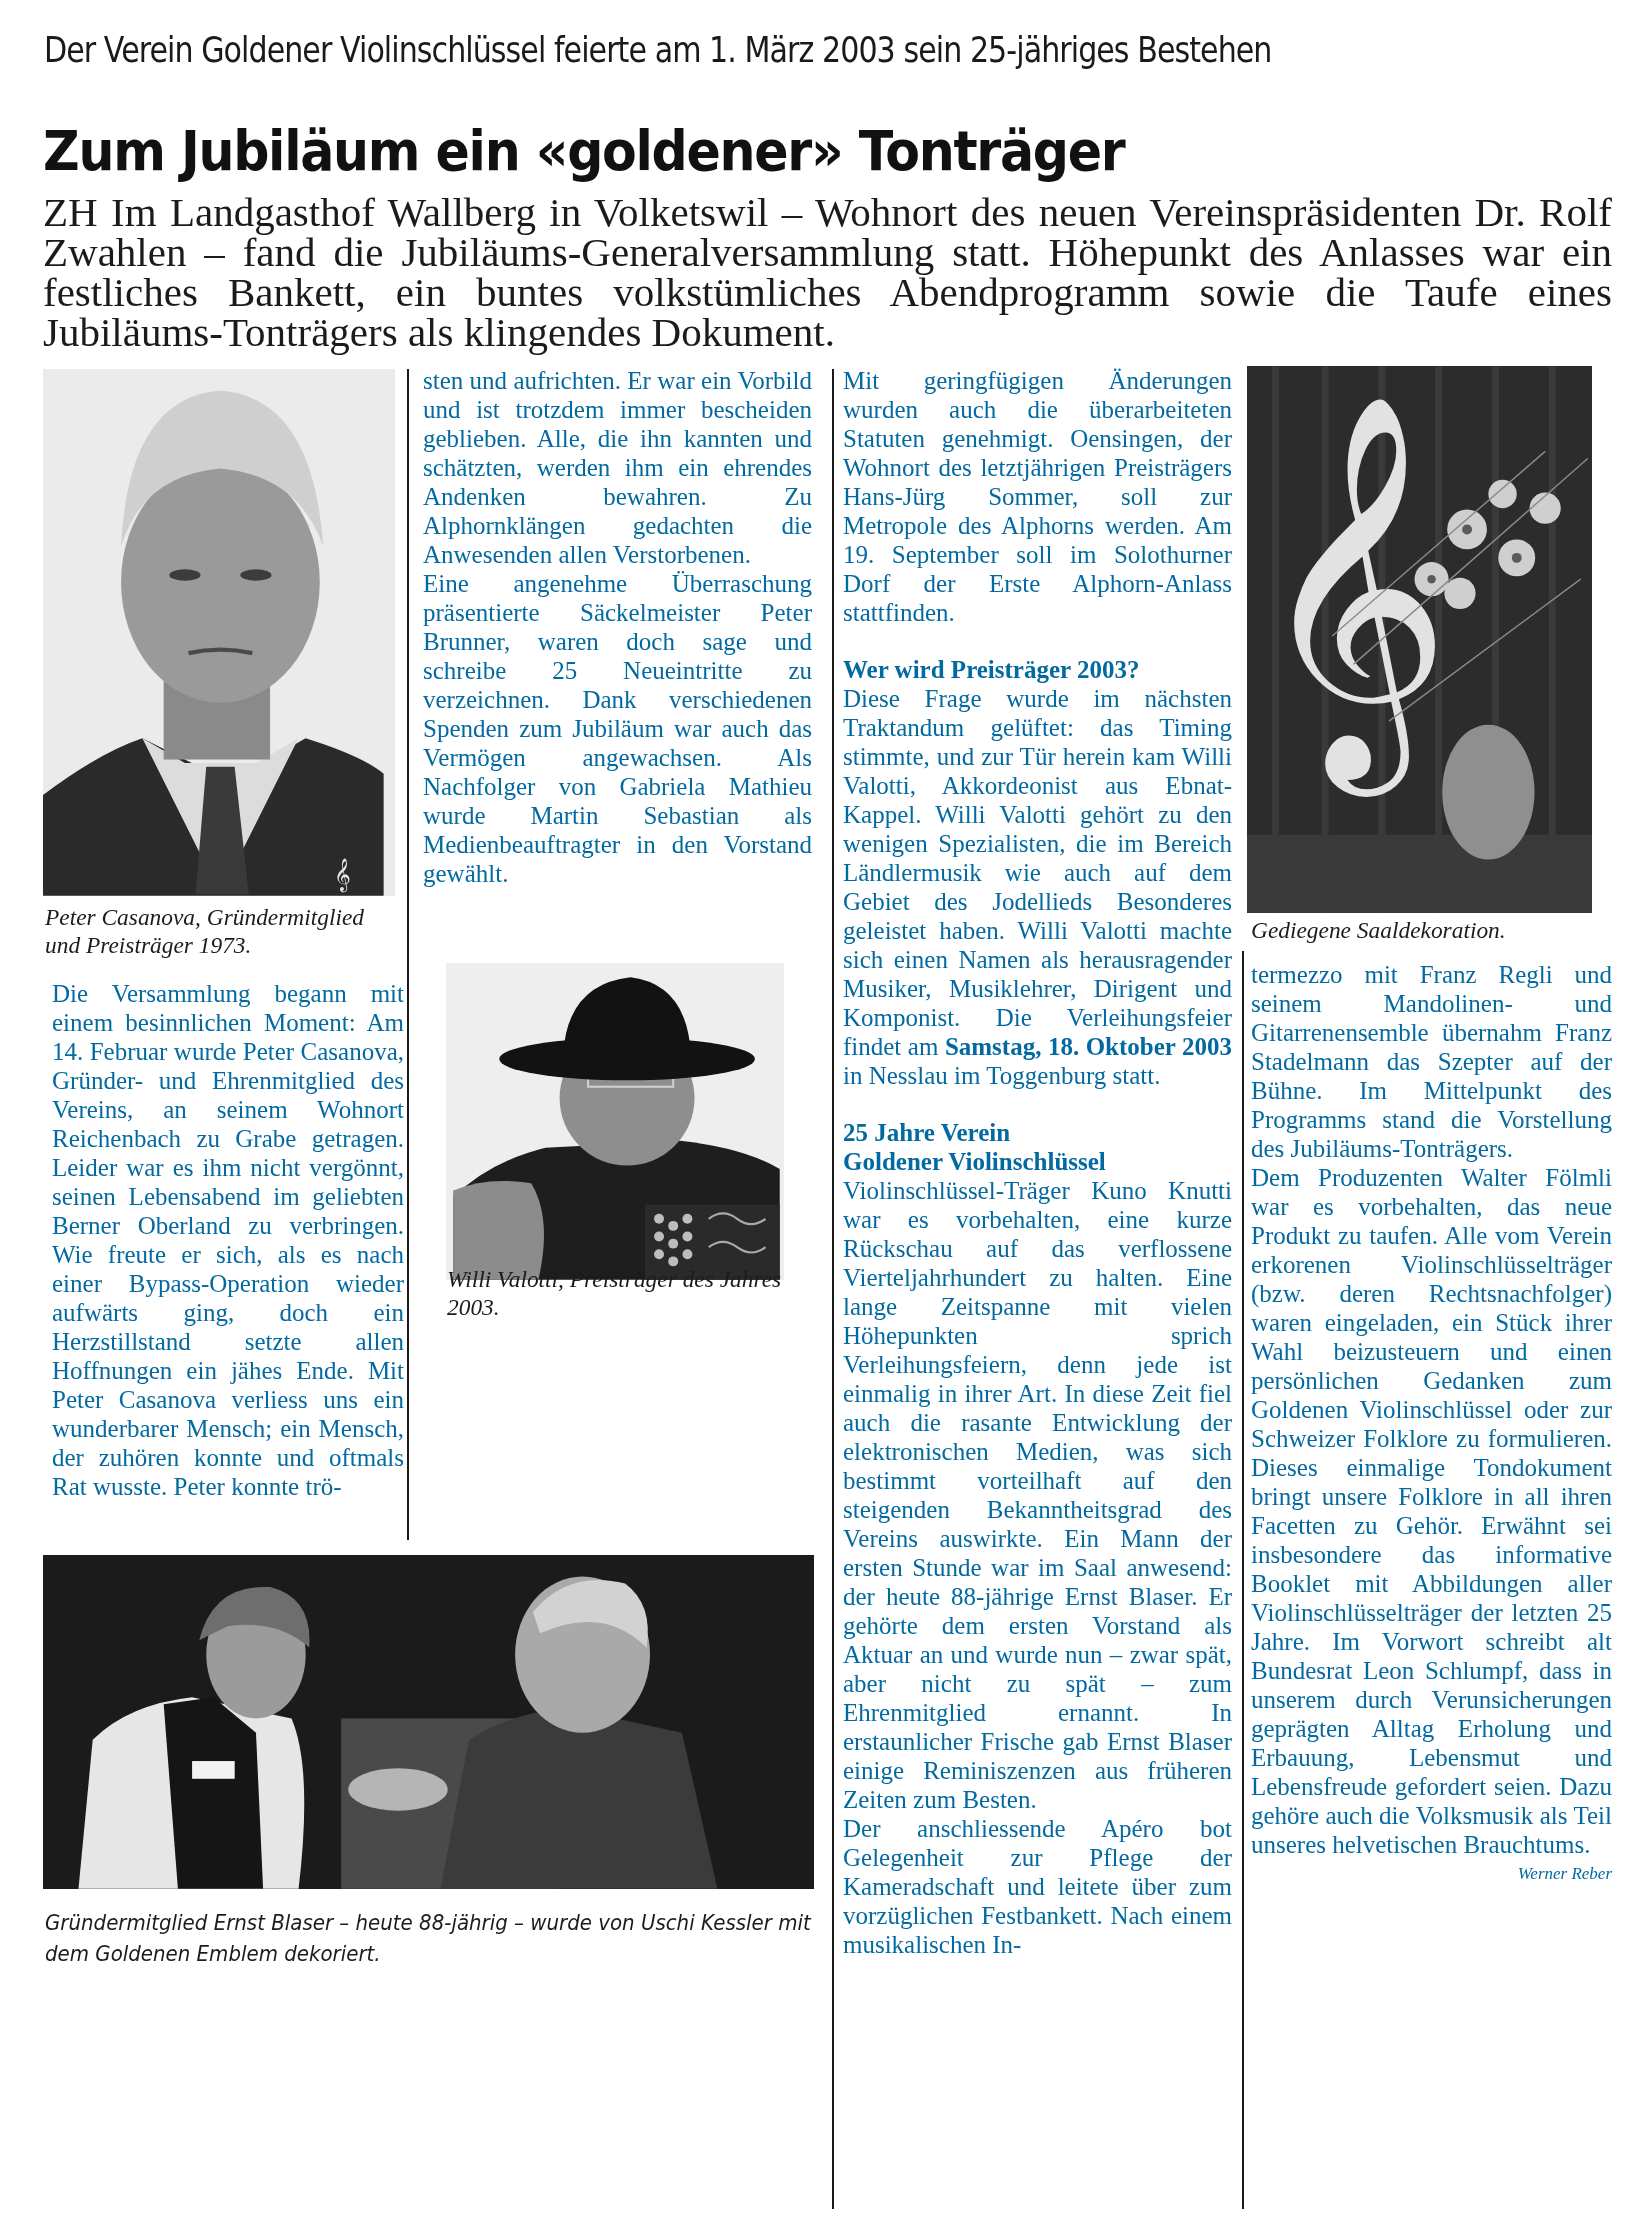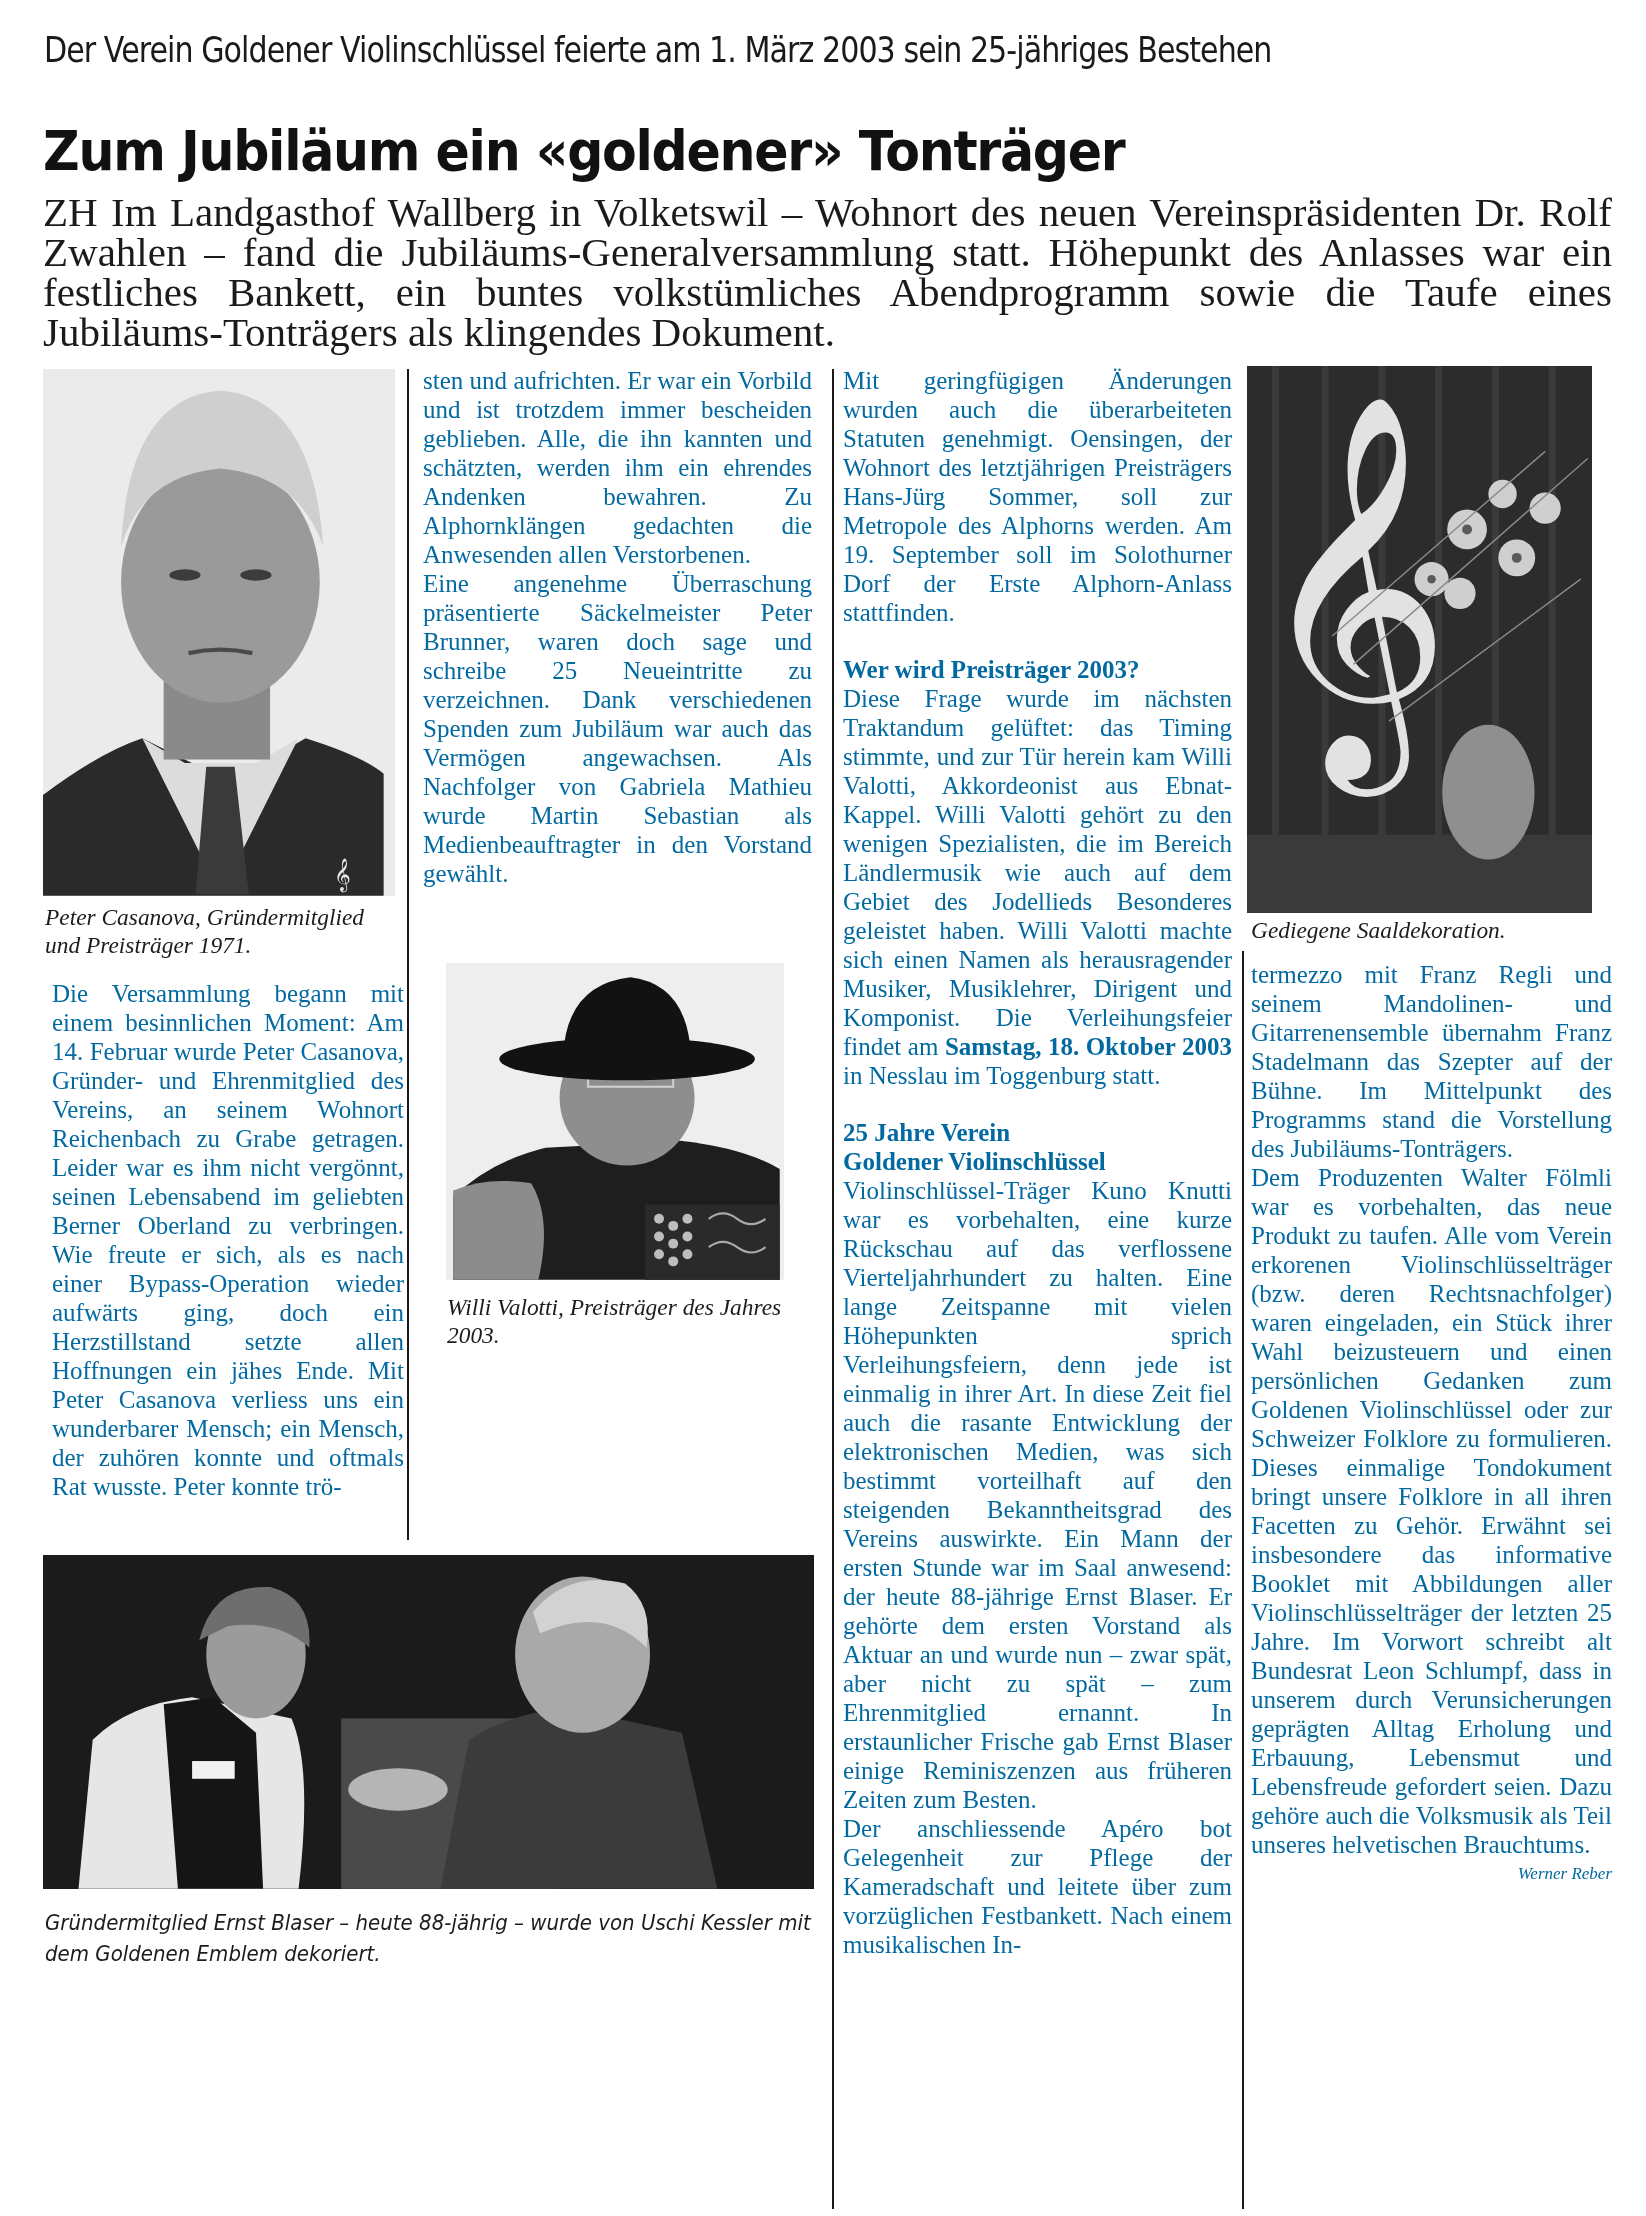--- a/index.html
+++ b/index.html
@@ -41,21 +41,21 @@
     <path d="M110 250 Q120 40 250 30 Q380 40 395 250 Q360 150 250 140 Q140 150 110 250 Z" fill="#cfcfcf"></path>
 
     <ellipse cx="200" cy="290" rx="22" ry="8" fill="#3c3c3c"></ellipse>
     <ellipse cx="300" cy="290" rx="22" ry="8" fill="#3c3c3c"></ellipse>
 
     <path d="M205 400 Q250 390 295 400" stroke="#4a4a4a" stroke-width="6" fill="none"></path>
 
     <text x="410" y="725" font-size="40" fill="#e8e8e8" font-family="DejaVu Sans, sans-serif">𝄞</text>
   </svg>
 </div>
-<div class="abs caption" style="left:45px; top:903px; width:348px;">Peter Casanova, Gründermitglied und Preisträger 1971.</div>
+<div class="abs caption" style="left:45px; top:903px; width:348px;">Peter Casanova, Gründermitglied und Preisträger 1973.</div>
 
 <div class="abs col" style="left:52px; top:963px; width:352px;margin-top:16px;">
   <p>Die Versammlung begann mit einem besinnlichen Moment: Am 14. Februar wurde Peter Casanova, Gründer- und Ehrenmitglied des Vereins, an seinem Wohnort Reichenbach zu Grabe getragen. Leider war es ihm nicht vergönnt, seinen Lebensabend im geliebten Berner Oberland zu verbringen. Wie freute er sich, als es nach einer Bypass-Operation wieder aufwärts ging, doch ein Herzstillstand setzte allen Hoffnungen ein jähes Ende. Mit Peter Casanova verliess uns ein wunderbarer Mensch; ein Mensch, der zuhören konnte und oftmals Rat wusste. Peter konnte trö-</p>
 </div>
 
 <div class="abs divider" style="left:407px; top:369px; height:1171px;"></div>
 
 <div class="abs col" style="left:423px; top:366px; width:389px;">
   <p>sten und aufrichten. Er war ein Vorbild und ist trotzdem immer bescheiden geblieben. Alle, die ihn kannten und schätzten, werden ihm ein ehrendes Andenken bewahren. Zu Alphornklängen gedachten die Anwesenden allen Verstorbenen.</p>
   <p>Eine angenehme Überraschung präsentierte Säckelmeister Peter Brunner, waren doch sage und schreibe 25 Neueintritte zu verzeichnen. Dank verschiedenen Spenden zum Jubiläum war auch das Vermögen angewachsen. Als Nachfolger von Gabriela Mathieu wurde Martin Sebastian als Medienbeauftragter in den Vorstand gewählt.</p>
@@ -85,21 +85,21 @@
       <circle cx="300" cy="385" r="7"></circle>
         <circle cx="320" cy="395" r="7"></circle>
         <circle cx="340" cy="385" r="7"></circle>
       <circle cx="300" cy="410" r="7"></circle>
         <circle cx="320" cy="420" r="7"></circle>
         <circle cx="340" cy="410" r="7"></circle>
     </g>
     <path d="M370 360 q20 -15 40 0 q20 15 40 0 M370 400 q20 -15 40 0 q20 15 40 0" stroke="#aaaaaa" stroke-width="3" fill="none"></path>
   </svg>
 </div>
-<div class="abs caption" style="left:447px; top:1293px; width:355px;">Willi Valotti, Preisträger des Jahres 2003.</div>
+<div class="abs caption" style="left:447px; top:1265px; width:355px;">Willi Valotti, Preisträger des Jahres 2003.</div>
 
 <div class="abs divider" style="left:832px; top:369px; height:1840px;"></div>
 
 <div class="abs col" style="left:843px; top:366px; width:389px;">
   <p>Mit geringfügigen Änderungen wurden auch die überarbeiteten Statuten genehmigt. Oensingen, der Wohnort des letztjährigen Preisträgers Hans-Jürg Sommer, soll zur Metropole des Alphorns werden. Am 19. September soll im Solothurner Dorf der Erste Alphorn-Anlass stattfinden.</p>
   <p style="height:28px;"></p>
   <p class="head">Wer wird Preisträger 2003?</p>
   <p><span>Diese Frage wurde im nächsten Traktandum gelüftet: das Timing stimmte, und zur Tür herein kam Willi Valotti, Akkordeonist aus Ebnat-Kappel. Willi Valotti gehört zu den wenigen Spezialisten, die im Bereich Ländlermusik wie auch auf dem Gebiet des Jodellieds Besonderes geleistet haben. Willi Valotti machte sich einen Namen als herausragender Musiker, Musiklehrer, Dirigent und Komponist. Die Verleihungsfeier findet am </span><b>Samstag, 18. Oktober 2003</b><span> in Nesslau im Toggenburg statt.</span></p>
   <p style="height:28px;"></p>
   <p class="head"><span>25 Jahre Verein</span><br><span>Goldener Violinschlüssel</span></p>

